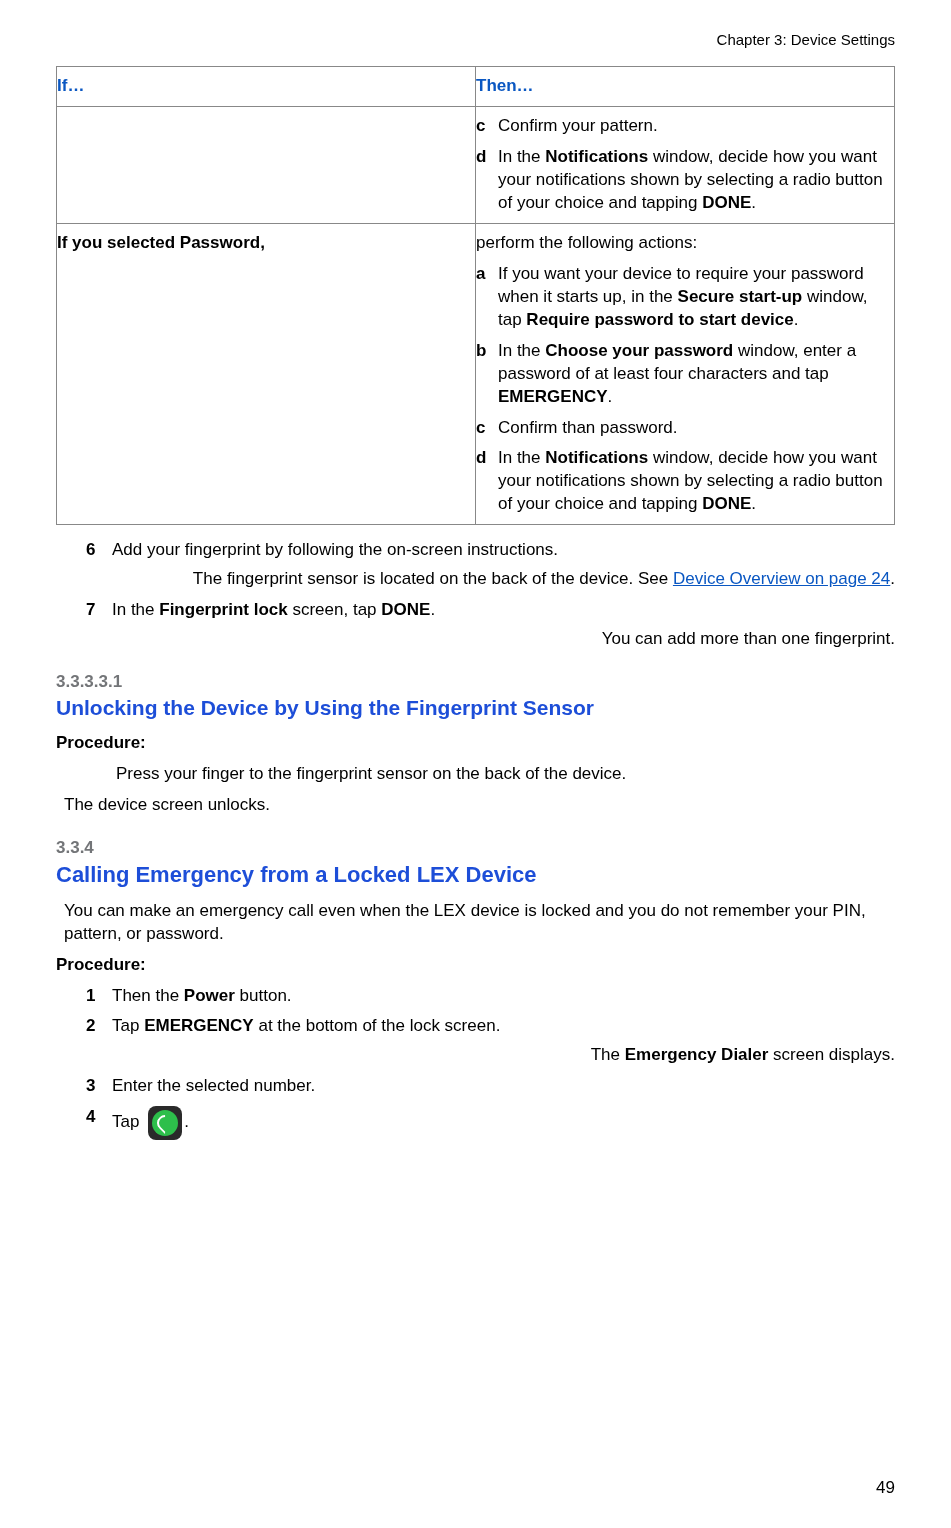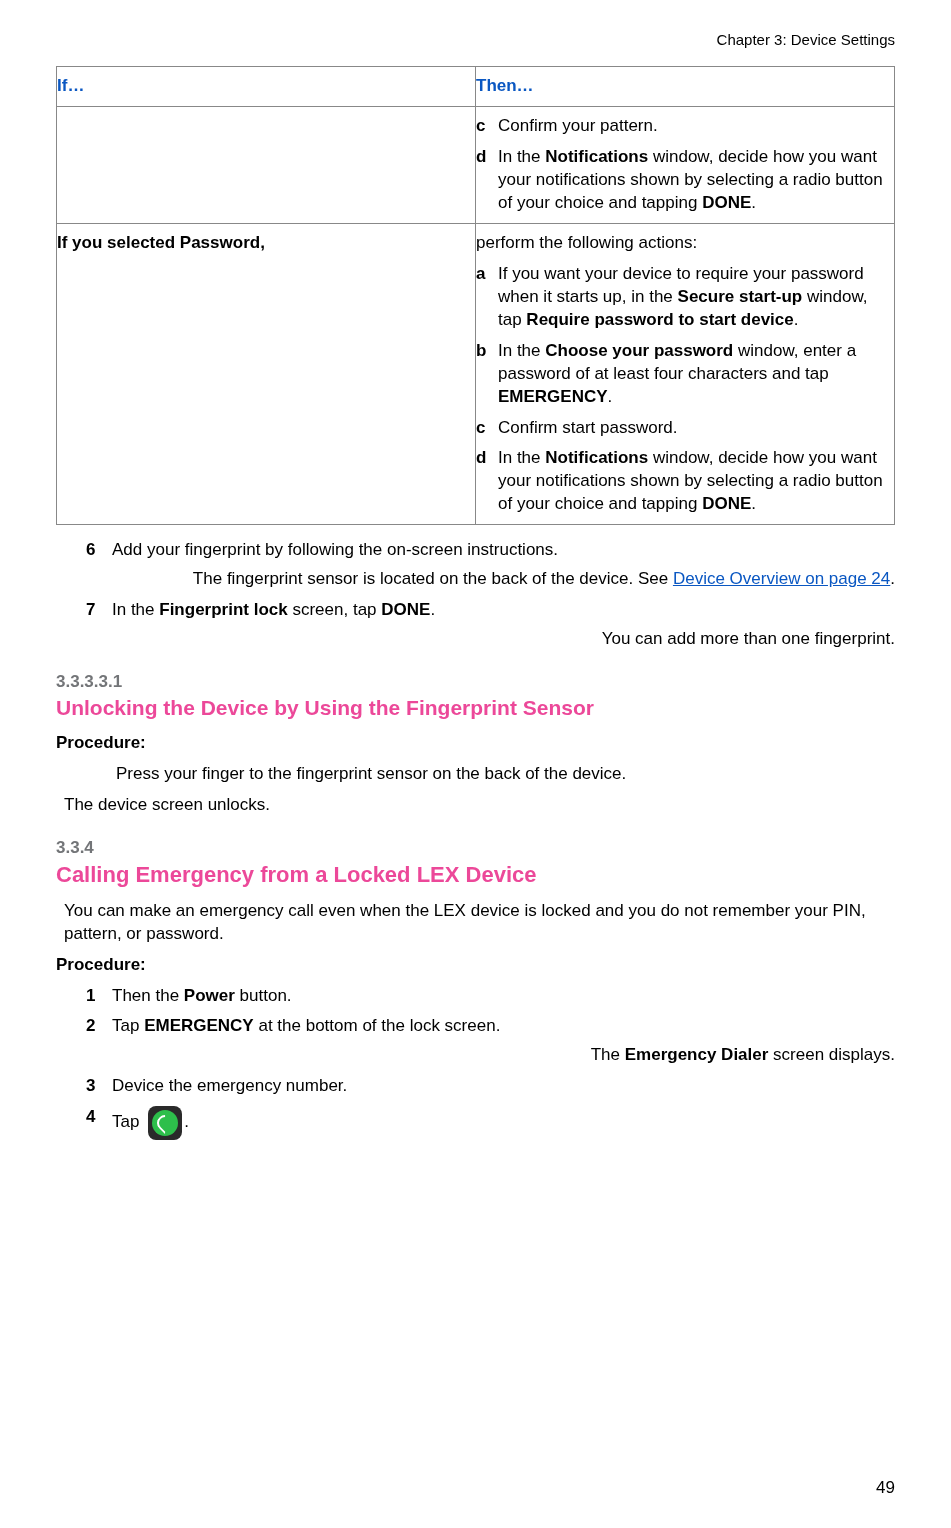--- a/index.html
+++ b/index.html
@@ -55,21 +55,21 @@
   .sublist .m { font-weight: bold; min-width: 22px; }
   .step-list { list-style: none; padding: 0; margin: 0 0 0 30px; }
   .step-list > li { display: block; margin-bottom: 8px; }
   .step-row { display: flex; }
   .step-row .m { font-weight: bold; min-width: 26px; }
   .step-body { flex: 1; }
   .step-body p { margin: 6px 0 0 0; text-align: right; }
   .indent-proc { margin-left: 60px; margin-bottom: 8px; }
   .link { color: #0a57c2; text-decoration: underline; cursor: pointer; }
   .secnum { color: #737578; font-weight: bold; font-size: 17px; margin-top: 20px; margin-bottom: 0; }
-  .sectitle { color: #ec4899; font-weight: bold; margin: 0 0 10px 0; }
+  .sectitle { color: #1d4ed8; font-weight: bold; margin: 0 0 10px 0; }
   .sectitle.h3 { font-size: 21px; }
   .sectitle.h2 { font-size: 22px; }
   .proc-label { font-weight: bold; margin: 8px 0 8px 0; }
   .para { margin: 8px 8px; }
   .phone-icon {
     display: inline-block;
     vertical-align: middle;
     width: 34px;
     height: 34px;
     background: #2a2a2a;
@@ -136,21 +136,21 @@
             <li>
               <span class="m">a</span>
               <span><span>If you want your device to require your password when it starts up, in the </span><strong>Secure start-up</strong><span> window, tap </span><strong>Require password to start device</strong><span>.</span></span>
             </li>
             <li>
               <span class="m">b</span>
               <span><span>In the </span><strong>Choose your password</strong><span> window, enter a password of at least four characters and tap </span><strong>EMERGENCY</strong><span>.</span></span>
             </li>
             <li>
               <span class="m">c</span>
-              <span>Confirm start password.</span>
+              <span>Confirm than password.</span>
             </li>
             <li>
               <span class="m">d</span>
               <span><span>In the </span><strong>Notifications</strong><span> window, decide how you want your notifications shown by selecting a radio button of your choice and tapping </span><strong>DONE</strong><span>.</span></span>
             </li>
           </ul>
         </td>
       </tr>
     </tbody>
   </table>
@@ -199,21 +199,21 @@
         <span class="m">2</span>
         <div class="step-body">
           <span><span>Tap </span><strong>EMERGENCY</strong><span> at the bottom of the lock screen.</span></span>
           <p><span>The </span><strong>Emergency Dialer</strong><span> screen displays.</span></p>
         </div>
       </div>
     </li>
     <li>
       <div class="step-row">
         <span class="m">3</span>
-        <div class="step-body">Device the emergency number.</div>
+        <div class="step-body">Enter the selected number.</div>
       </div>
     </li>
     <li>
       <div class="step-row">
         <span class="m">4</span>
         <div class="step-body"><span>Tap </span><span class="phone-icon" title="phone-dial-icon"></span><span>.</span></div>
       </div>
     </li>
   </ol>
 

